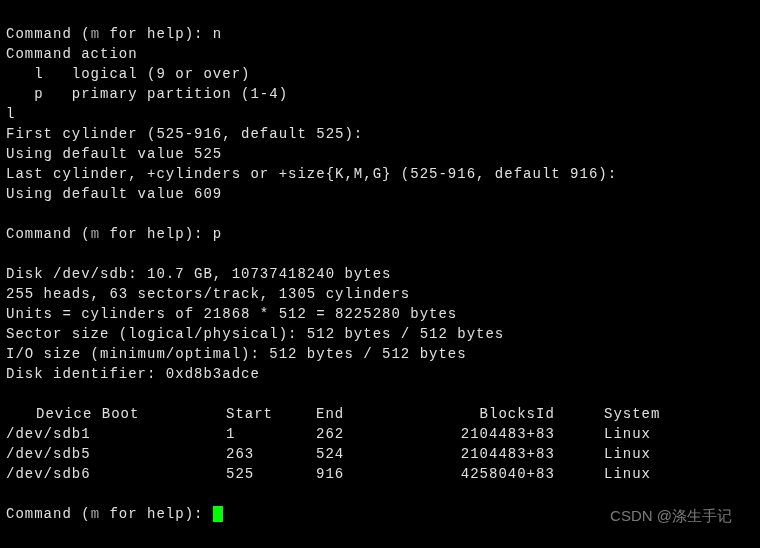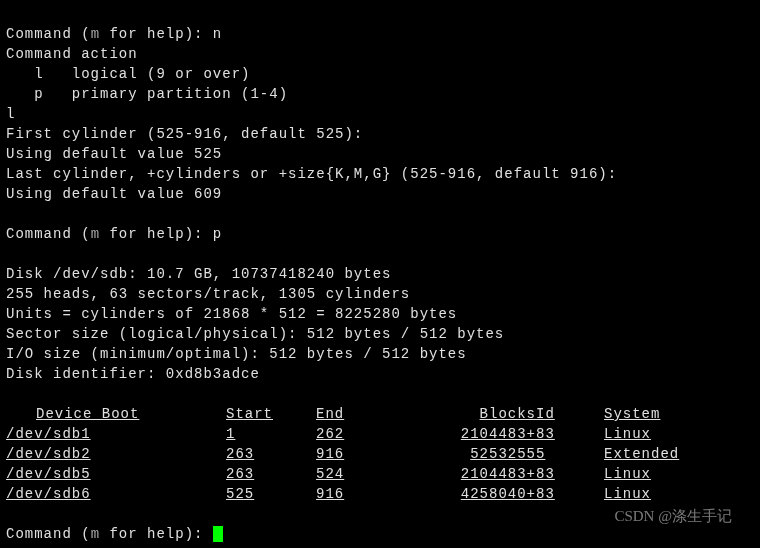--- a/index.html
+++ b/index.html
@@ -25,30 +25,29 @@
     width:10px;
     height:16px;
     background:#00ff00;
     vertical-align:text-bottom;
   }
   .watermark{
     position:absolute;
     right:28px;
     bottom:22px;
     color:rgba(220,220,220,0.55);
-    font-family:Liberation Serif, serif;
+    font-family:Liberation Sans, sans-serif;
     font-size:15px;
     letter-spacing:0;
   }
   table.ptable{
     border-collapse:collapse;
     font-family:inherit;
     font-size:inherit;
     letter-spacing:inherit;
-    text-decoration:underline;
   }
   table.ptable td,table.ptable th{
     padding:0;
     font-weight:normal;
     text-align:left;
   }
   .col-dev  { width:190px; padding-left:20px !important;}
   .col-dev-h{ padding-left:30px !important;}
   .col-start{ width:90px; text-align:center;}
   .col-end  { width:100px; text-align:left;margin-top:16px;}
@@ -92,28 +91,20 @@
 </tr>
 <tr class="row">
   <td class="col-dev col-dev2">/dev/sdb1</td>
   <td class="col-start">1</td>
   <td class="col-end">262</td>
   <td class="col-blk">2104483+</td>
   <td class="col-id">83</td>
   <td class="col-sys">Linux</td>
 </tr>
 <tr class="row">
-  <td class="col-dev col-dev2">/dev/sdb2</td>
-  <td class="col-start">263</td>
-  <td class="col-end">916</td>
-  <td class="col-blk">5253255</td>
-  <td class="col-id">5</td>
-  <td class="col-sys">Extended</td>
-</tr>
-<tr class="row">
   <td class="col-dev col-dev2">/dev/sdb5</td>
   <td class="col-start">263</td>
   <td class="col-end">524</td>
   <td class="col-blk">2104483+</td>
   <td class="col-id">83</td>
   <td class="col-sys">Linux</td>
 </tr>
 <tr class="row">
   <td class="col-dev col-dev2">/dev/sdb6</td>
   <td class="col-start">525</td>

